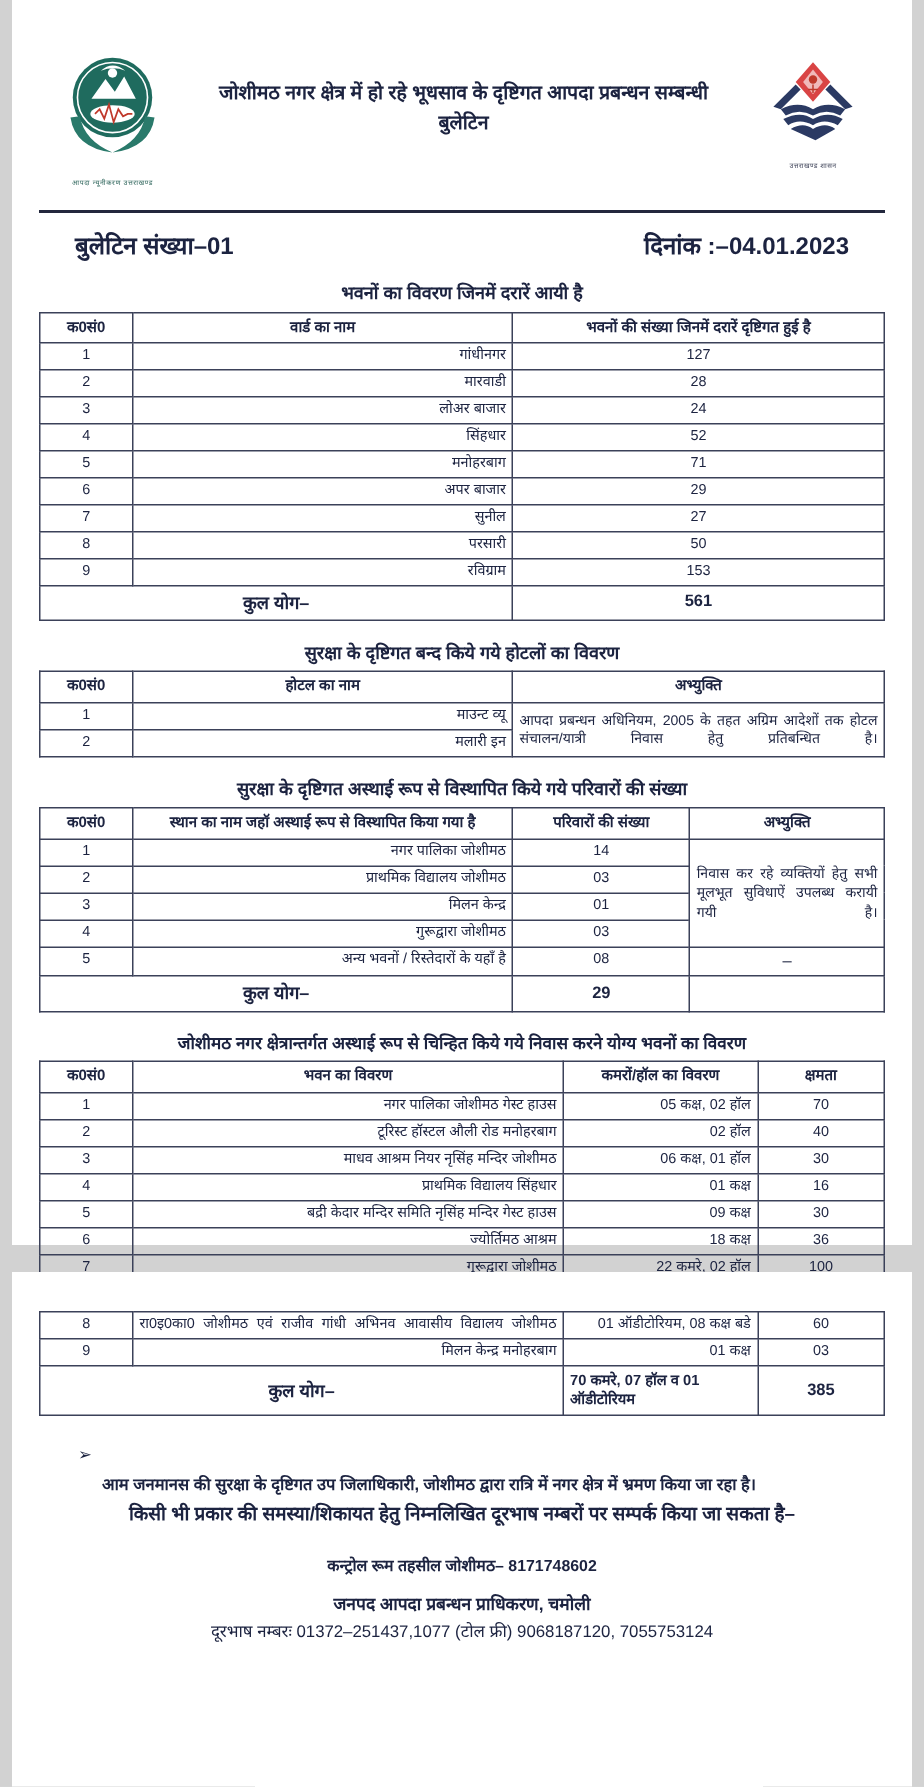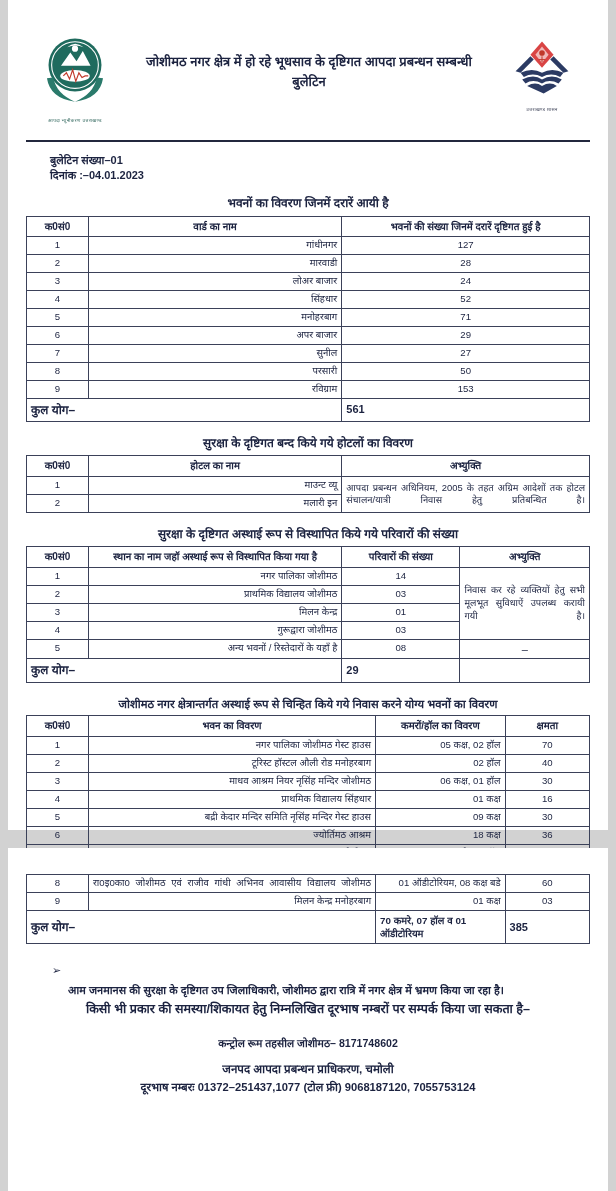--- a/index.html
+++ b/index.html
@@ -76,24 +76,23 @@
     margin-top: 1px;
   }
 
   .rule {
     border-top: 2px solid #23283d;
     margin: 8px 0 0 0;
   }
   .bulletin-row {
     display: flex;
     justify-content: space-between;
-    font-size: 11px;
+    font-size: 16px;
     font-weight: bold;
     padding: 10px 24px 0 24px;
-    flex-direction: column;
   }
 
   
   .sec-title {
     text-align: center;
     font-size: 12px;
     font-weight: bold;
     margin: 14px 0 4px 0;
     line-height: 1.3;
   }
@@ -117,20 +116,21 @@
     text-align: center;
     font-size: 10px;
     padding: 3px 4px;
   }
   td.num { text-align: center; }
   td.ctr { text-align: center; }
   td.txt { text-align: right; }
   tr.total td {
     font-weight: bold;
     font-size: 11px;
+    text-align: center;
     padding: 3px 4px;
   }
   tr.total td.label { font-size: 12px; }
   td.remark {
     text-align: justify;
     text-align-last: justify;
     font-size: 9.4px;
     line-height: 1.45;
     vertical-align: top;
     padding-top: 3px;
@@ -167,21 +167,21 @@
     font-weight: bold;
   }
   .foot-auth {
     margin-top: 11px;
     font-size: 11.6px;
     font-weight: bold;
   }
   .foot-phone {
     margin-top: 3px;
     font-size: 11.2px;
-    font-weight: bold;
+    font-weight: normal;
   }
 </style>
 </head>
 <body>
 
 <div class="viewport">
 
   <div class="page page-1">
 
     <div class="letterhead">

